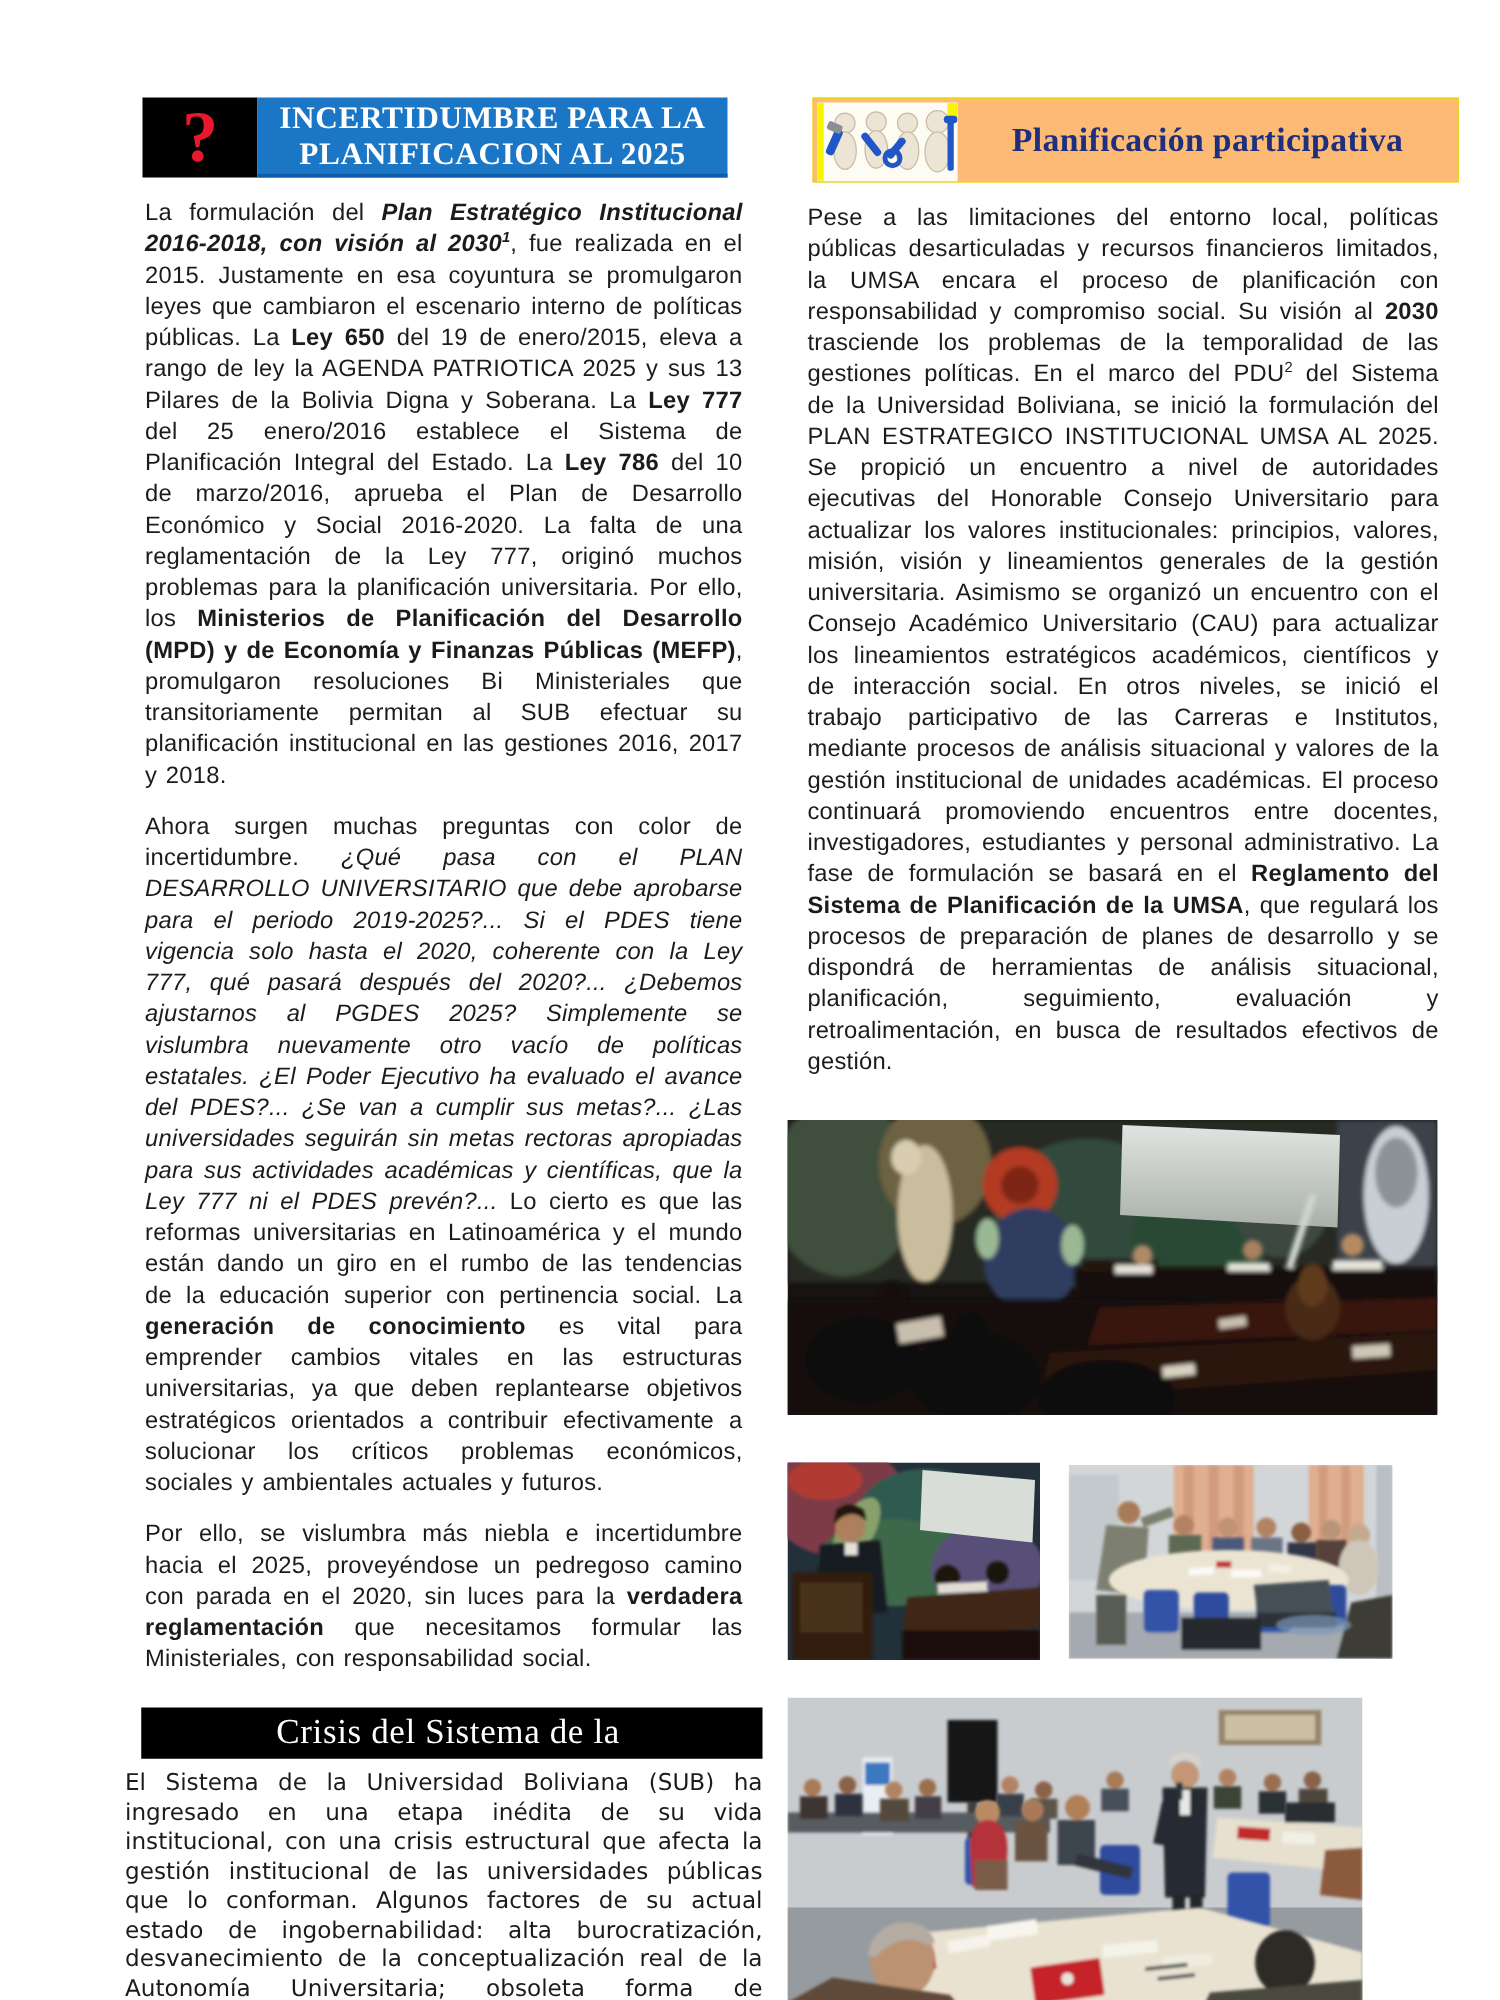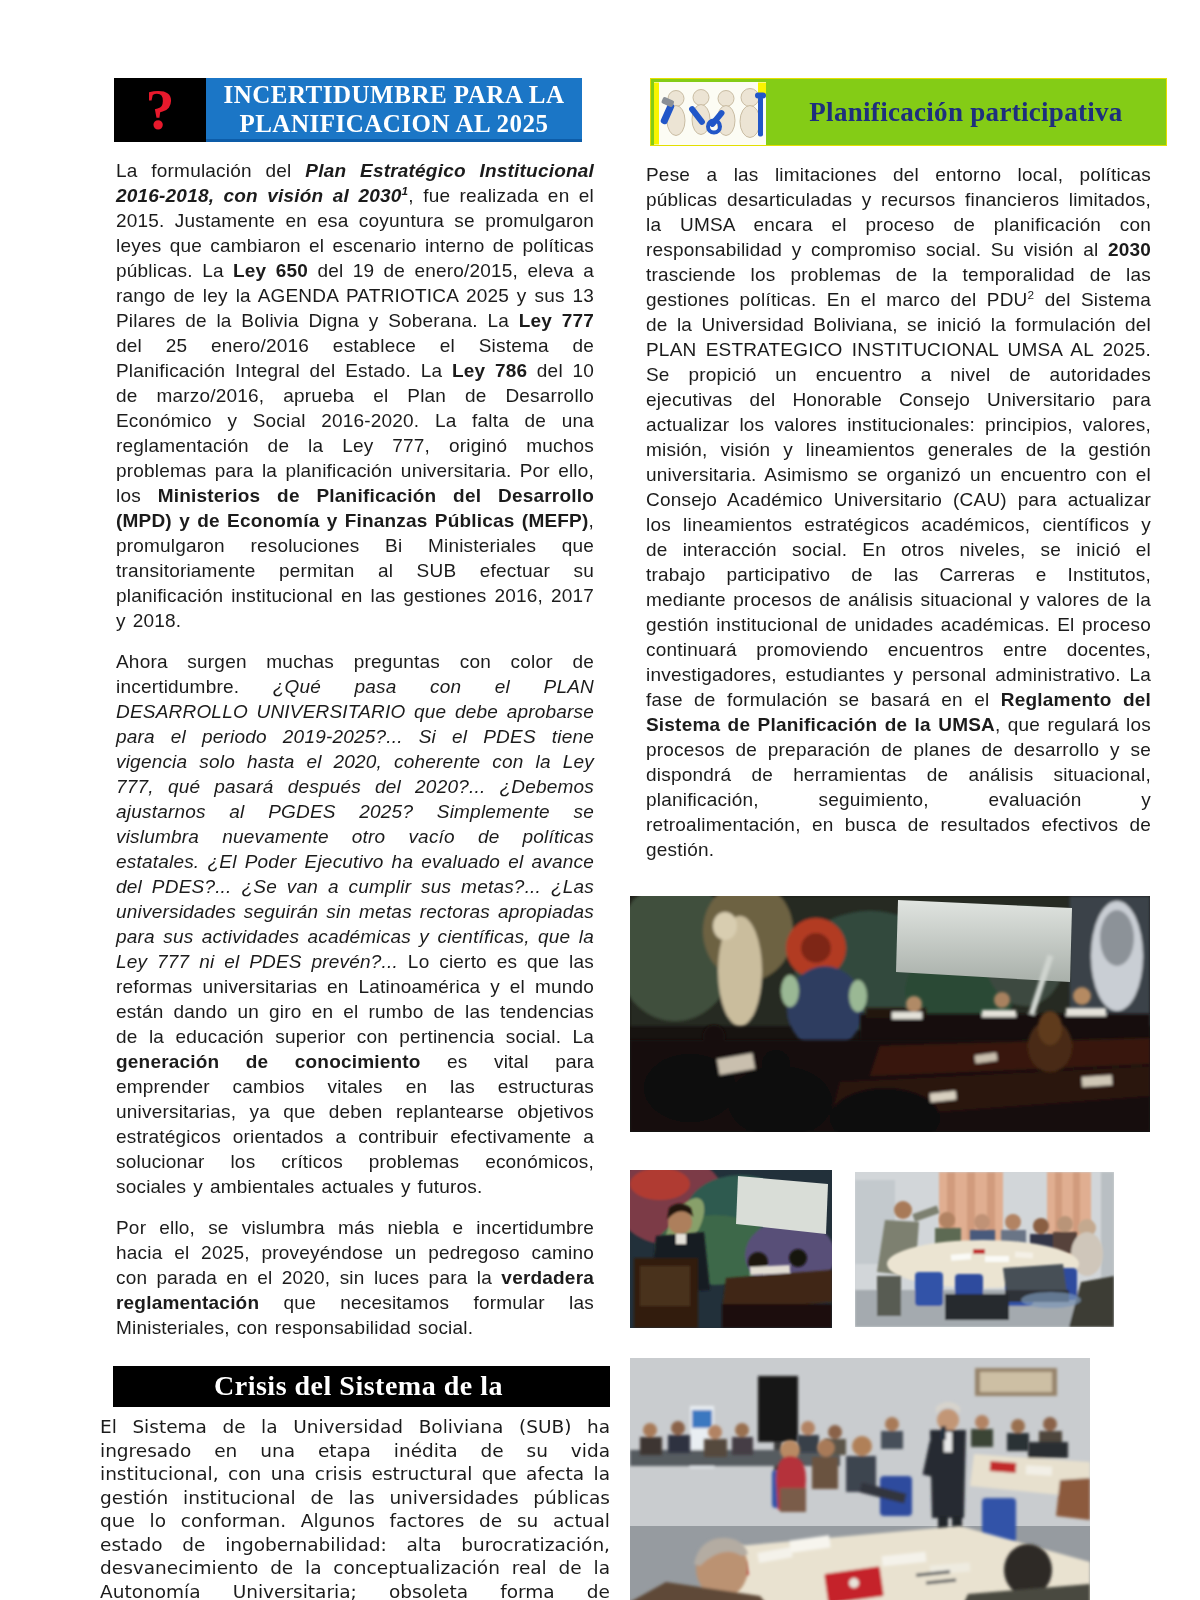--- a/index.html
+++ b/index.html
@@ -22,26 +22,26 @@
     font-family:"Liberation Serif",serif;font-weight:bold;font-size:25px;line-height:29px;letter-spacing:.5px;}
 
   
   .jtext{text-align:justify;font-size:19px;line-height:25px;letter-spacing:.2px;word-spacing:1.5px;margin:16px;}
   .b{font-weight:bold}
   .i{font-style:italic}
   sup{font-size:.62em;line-height:0;}
 
   
   .crisis-hdr{background:#000;color:#fff;text-align:center;margin:26px 0 8px 13px;
-    font-family:"Liberation Serif",serif;font-weight:bold;font-size:28px;line-height:30px;
+    font-family:"Liberation Serif",serif;font-weight:normal;font-size:28px;line-height:30px;
     padding:5px 6px 6px 0;letter-spacing:.5px;}
   .gothic{font-family:"DejaVu Sans",sans-serif;font-size:18.5px;line-height:23.5px;letter-spacing:0;word-spacing:1px;text-align:justify;margin:0;}
 
   
-  .hdr-right{display:flex;height:66px;margin:0 0 10px 20px;background:#84cc16;border:1px solid #e3df00;}
+  .hdr-right{display:flex;height:66px;margin:0 0 10px 20px;background:#fdba74;border:1px solid #e3df00;}
   .iconbox{width:112px;background:#fcfcf4;margin:3px 0 0 3px;}
   .iconbox svg{display:block;width:100%;height:100%;}
   .ytitle{flex:1;display:flex;flex-direction:column;justify-content:center;text-align:center;
     color:#1e2f7d;font-family:"Liberation Serif",serif;font-weight:bold;font-size:27px;line-height:30px;letter-spacing:.3px;}
 
   
   .photo{display:block;}
   .photo svg{display:block;}
   .photo1{margin-top:34px;width:520px;height:236px;}
   .photo-row{margin-top:38px;display:flex;align-items:flex-start;}

